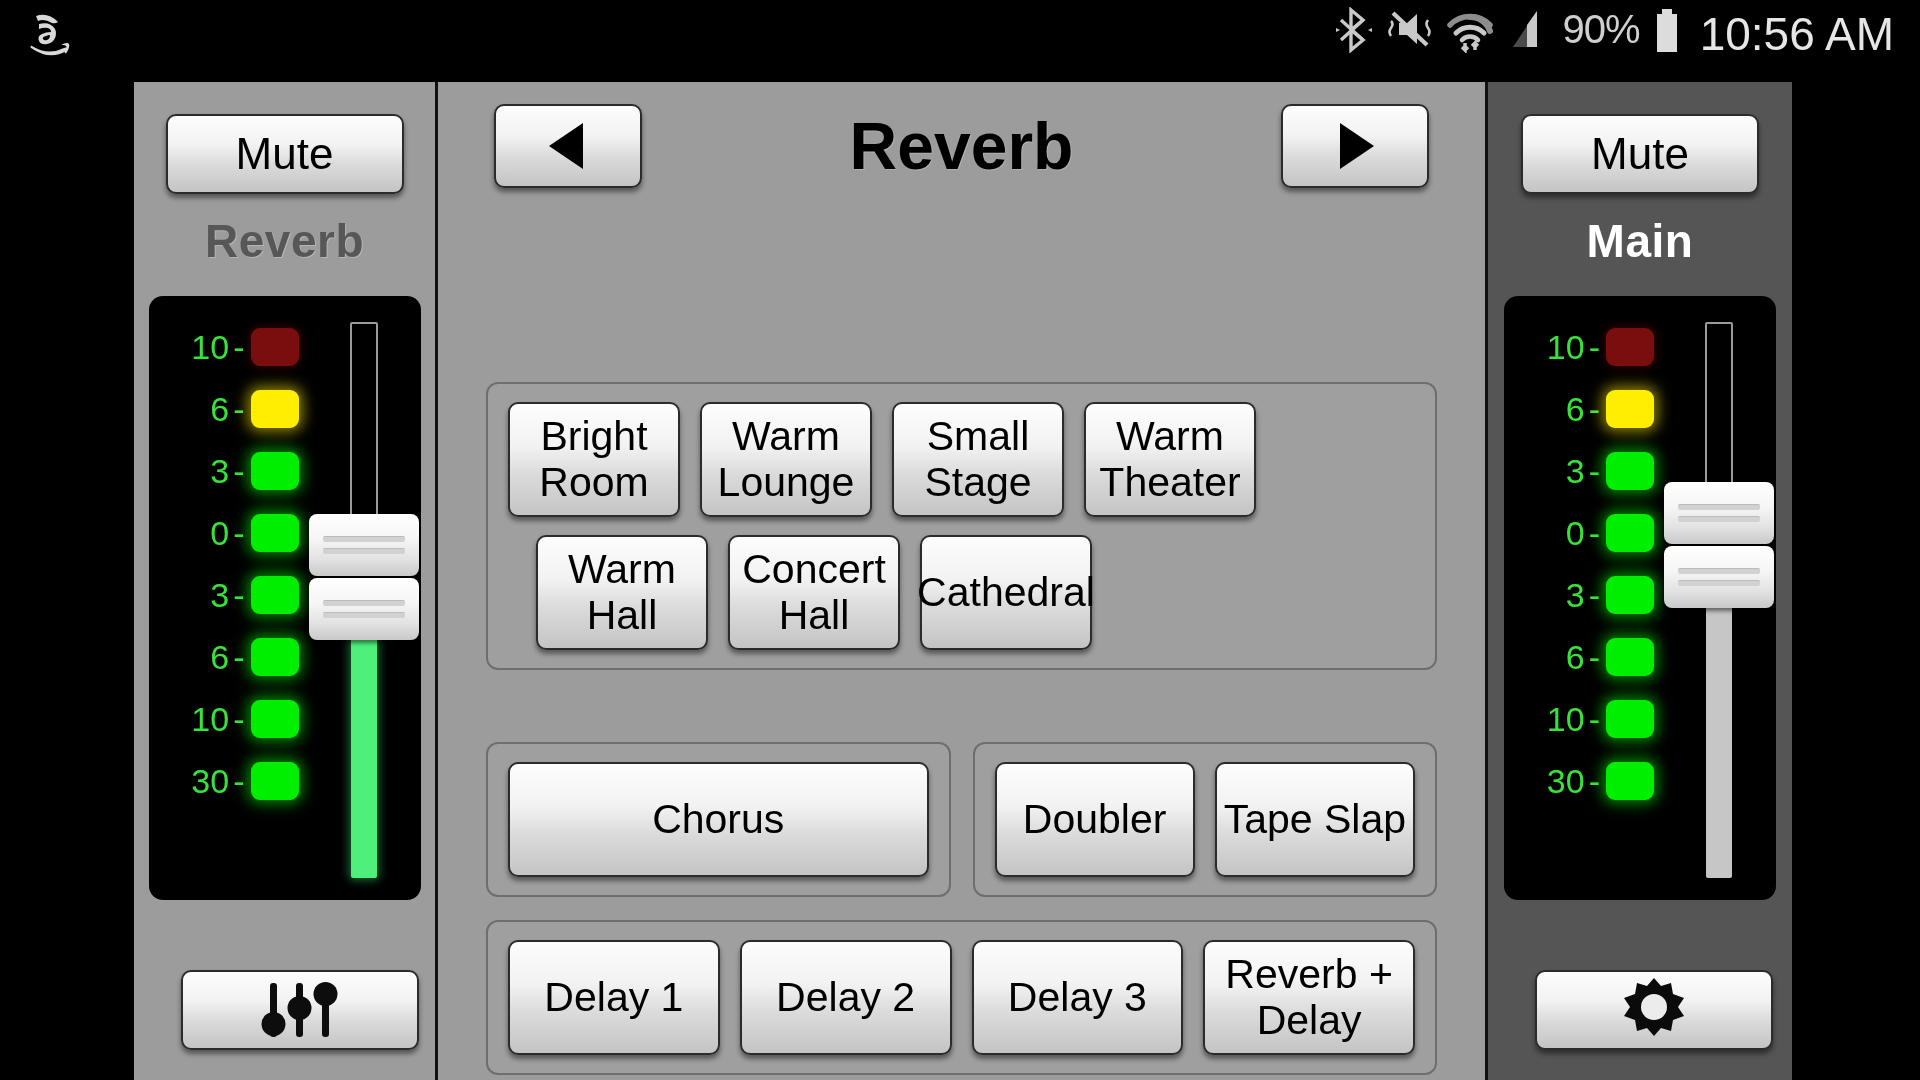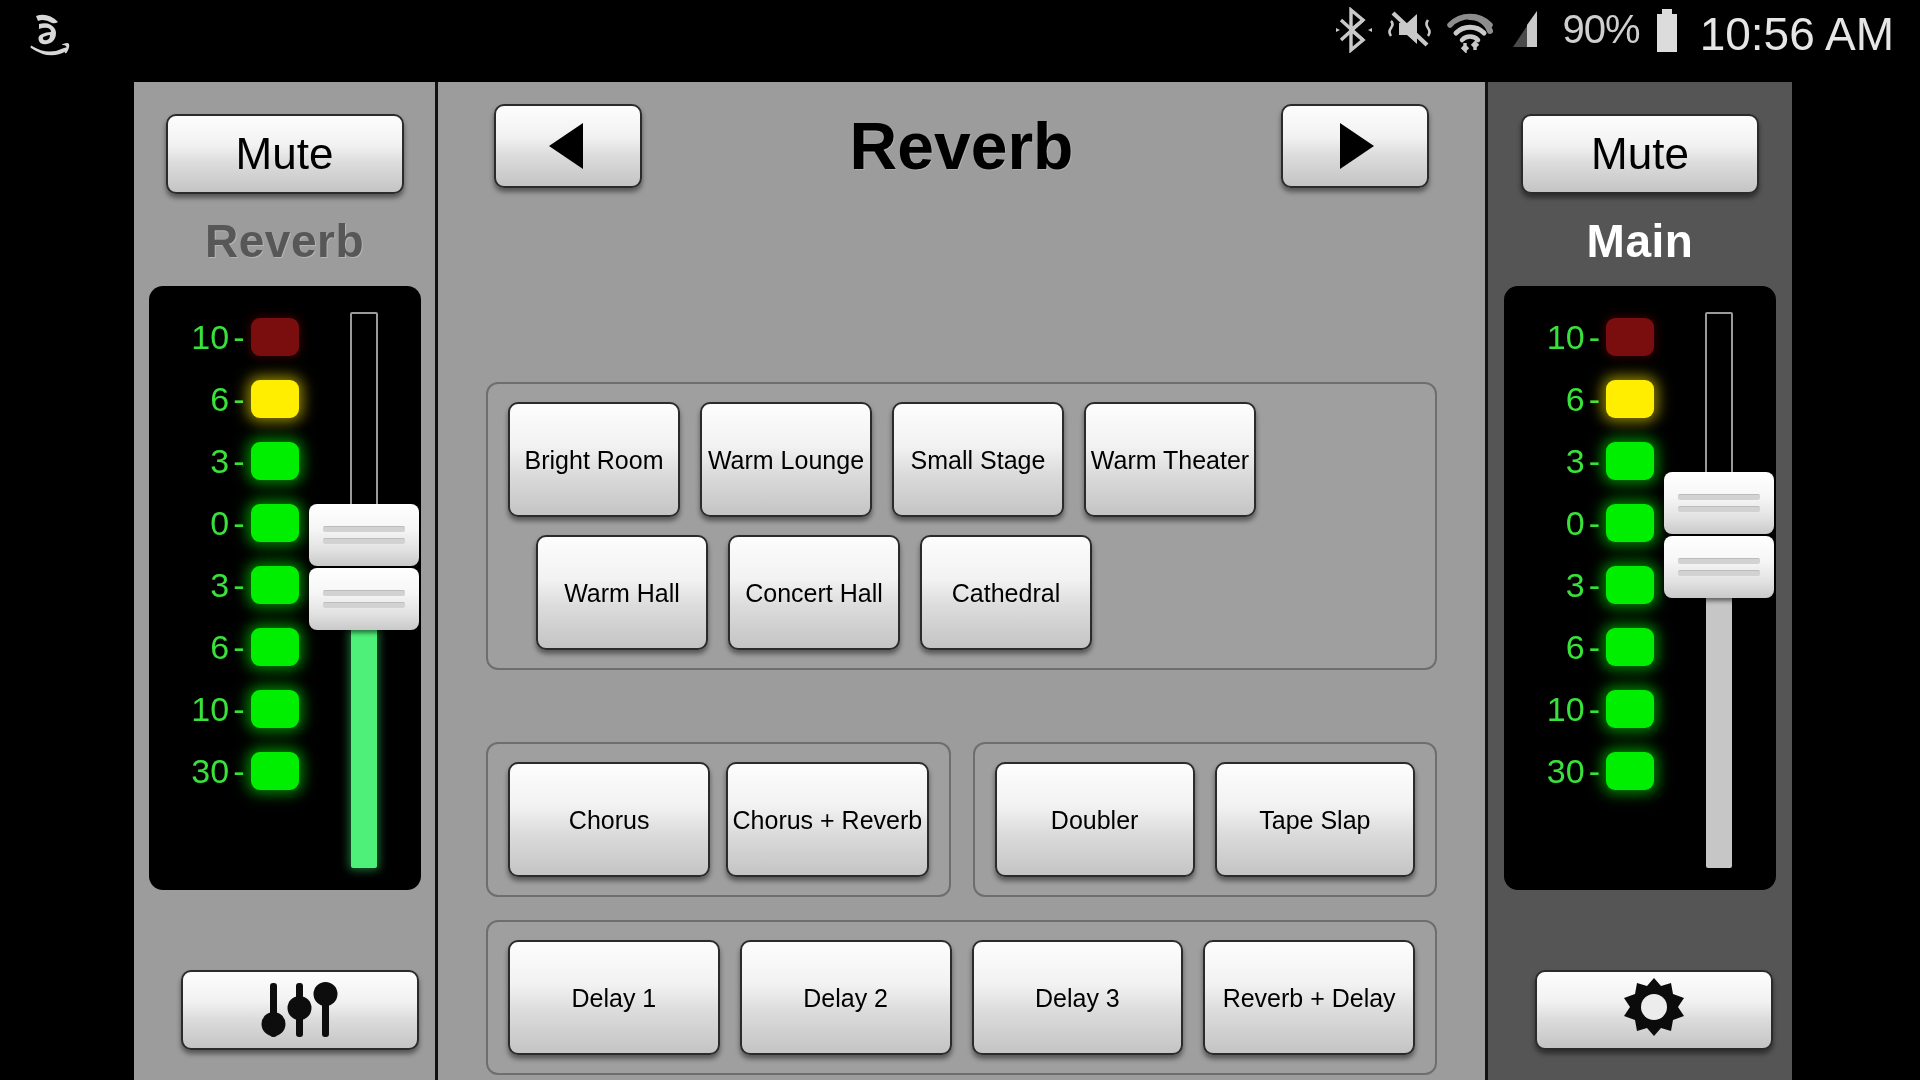--- a/index.html
+++ b/index.html
@@ -59,21 +59,21 @@
   .mute-btn { width:238px; height:80px; margin-top:32px; font-size:44px; font-weight:400; }
 
   .chan-label {
     margin-top:20px; font-size:46px; font-weight:bold; letter-spacing:0.5px;
   }
   #left-panel  .chan-label { color:#575757; text-shadow:1px 1px 0 rgba(255,255,255,0.25); }
   #right-panel .chan-label { color:#ffffff; }
 
   
   .meterbox {
-    margin-top:18px; width:272px; height:604px;
+    margin-top:28px; width:272px; height:604px;
     background:#000; border-radius:14px; position:relative; overflow:hidden;
   }
   .ledcol { position:absolute; left:0; top:0; width:150px; height:604px; }
   .ledrow {
     position:absolute; left:0; width:150px; height:46px;
     display:flex; align-items:center; justify-content:flex-end;
   }
   .ledlabel {
     color:#39e23b; font-size:34px; font-weight:400; line-height:1;
     font-family:"Liberation Sans", sans-serif; margin-right:4px;
@@ -126,21 +126,21 @@
     text-shadow:1px 1px 0 rgba(255,255,255,0.2);
   }
 
   
   .grouprow { position:absolute; left:0; width:100%; display:flex; padding:0 48px; gap:22px; }
   .groupbox {
     border:2px solid #6e6e6e; border-radius:12px;
     background:rgba(255,255,255,0.035);
     display:flex; gap:16px; padding:14px 16px; flex:1;
   }
-  .pbtn { flex:1; height:115px; font-size:25px; font-weight:400; }
+  .pbtn { flex:1; height:115px; font-size:41px; font-weight:400; }
 </style>
 </head>
 <body>
 
 <div id="screen">
 
   <div id="statusbar">
     <div id="sb-left">
       <svg class="sb-ic" width="52" height="52" viewBox="0 0 52 52">
         <path d="M14 8 q12 -4 22 6 q-3 2 -6 1 q-8 -5 -14 -2 z" fill="#d8d8d8"></path>
@@ -279,21 +279,20 @@
               <div class="btn3d pbtn" style="width: 172px; flex: 0 0 172px;">Warm Hall</div>
               <div class="btn3d pbtn" style="width: 172px; flex: 0 0 172px;">Concert Hall</div>
               <div class="btn3d pbtn" style="width: 172px; flex: 0 0 172px;">Cathedral</div>
             </div>
         </div>
       </div>
 
       <div class="grouprow" style="top:660px;">
         <div class="groupbox" id="mod-group" style="padding:18px 20px; ">
             <div class="btn3d pbtn">Chorus</div>
-            <div class="btn3d pbtn">Chorus + Reverb</div>
           </div>
         <div class="groupbox" id="dbl-group" style="padding:18px 20px; gap:20px;">
             <div class="btn3d pbtn">Doubler</div>
             <div class="btn3d pbtn">Tape Slap</div>
           </div>
       </div>
 
       <div class="grouprow" style="top:838px;">
         <div class="groupbox" id="dly-group" style="padding:18px 20px; gap:20px;">
             <div class="btn3d pbtn">Delay 1</div>

